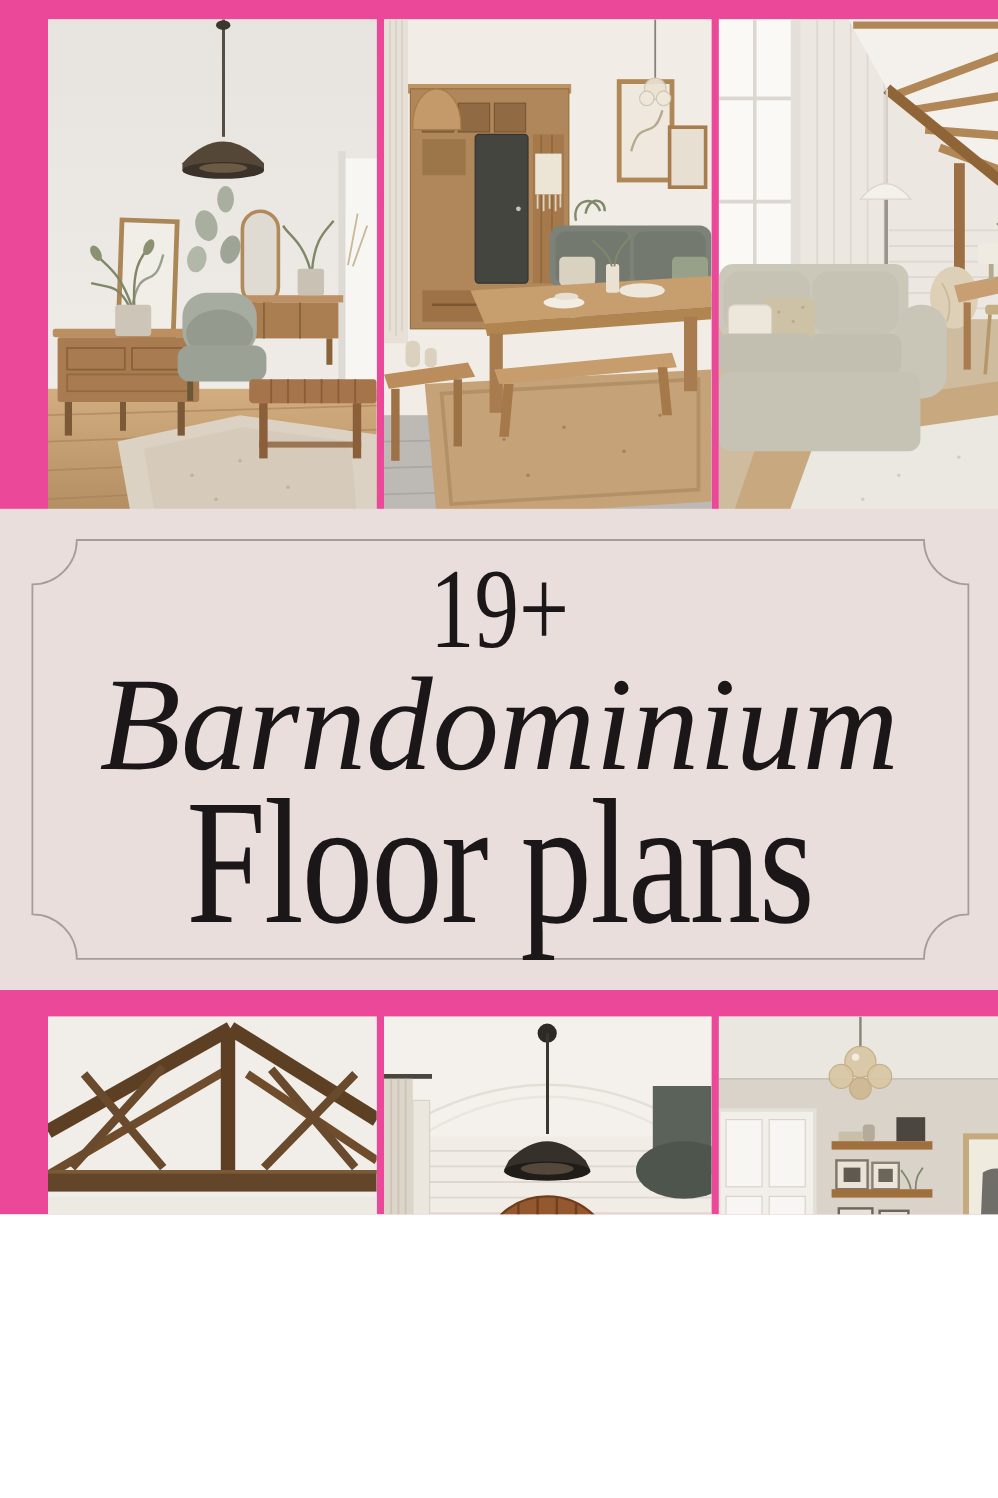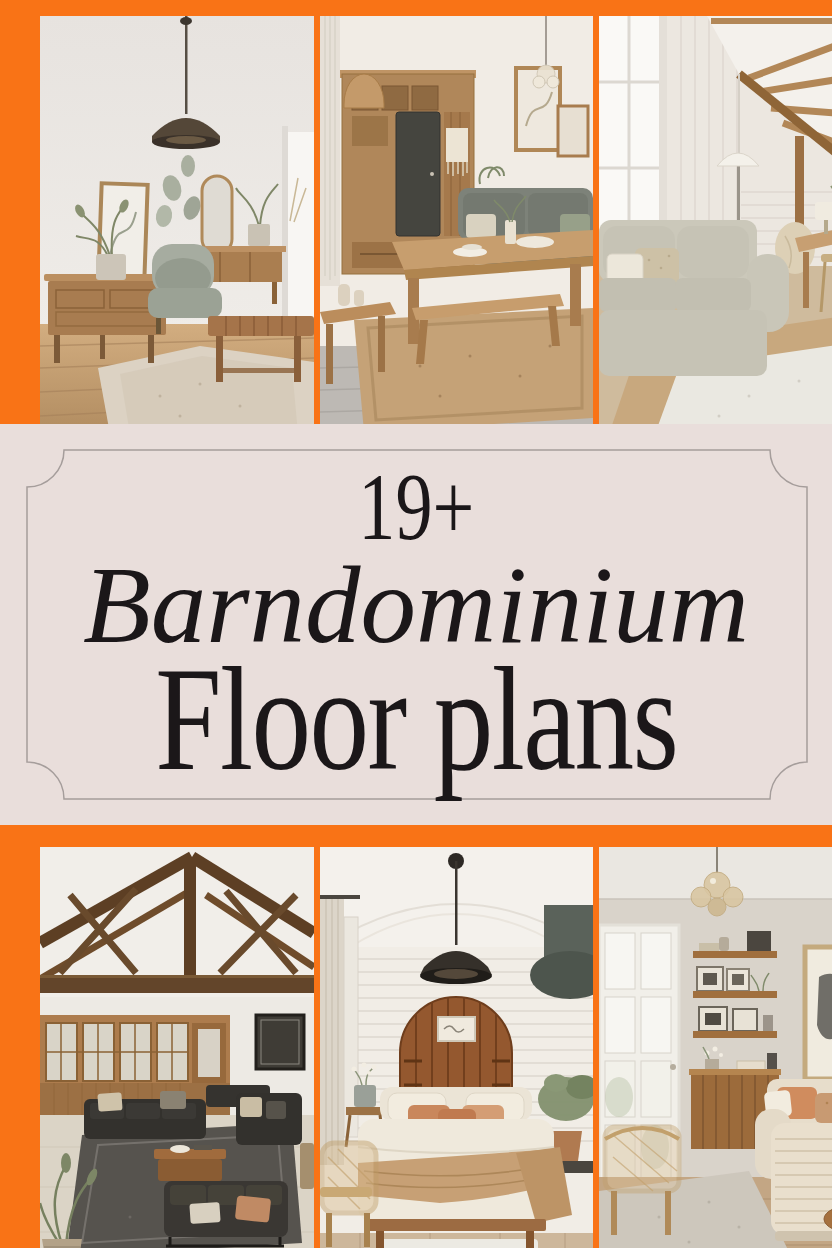--- a/index.html
+++ b/index.html
@@ -1,16 +1,16 @@
 <!DOCTYPE html>
 <html><head>
 <meta charset="utf-8">
 <style>
   html,body{margin:0;padding:0;background:#ffffff;}
-  .pin{position:relative;width:832px;height:1248px;background:#f97316;overflow:hidden;
+  .pin{position:relative;width:832px;height:1012px;background:#ec4899;overflow:hidden;
        font-family:"Liberation Serif","DejaVu Serif",serif;}
   .photo{position:absolute;overflow:hidden;background:#e5e1db;}
   .photo svg{display:block;width:100%;height:100%;}
   
   .p1{left:0;top:0;width:274px;height:418px;}
   .p2{left:280px;top:0;width:273px;height:418px;}
   .p3{left:559px;top:0;width:273px;height:418px;}
   .p4{left:0;top:831px;width:274px;height:417px;}
   .p5{left:280px;top:831px;width:273px;height:417px;}
   .p6{left:559px;top:831px;width:273px;height:417px;}

